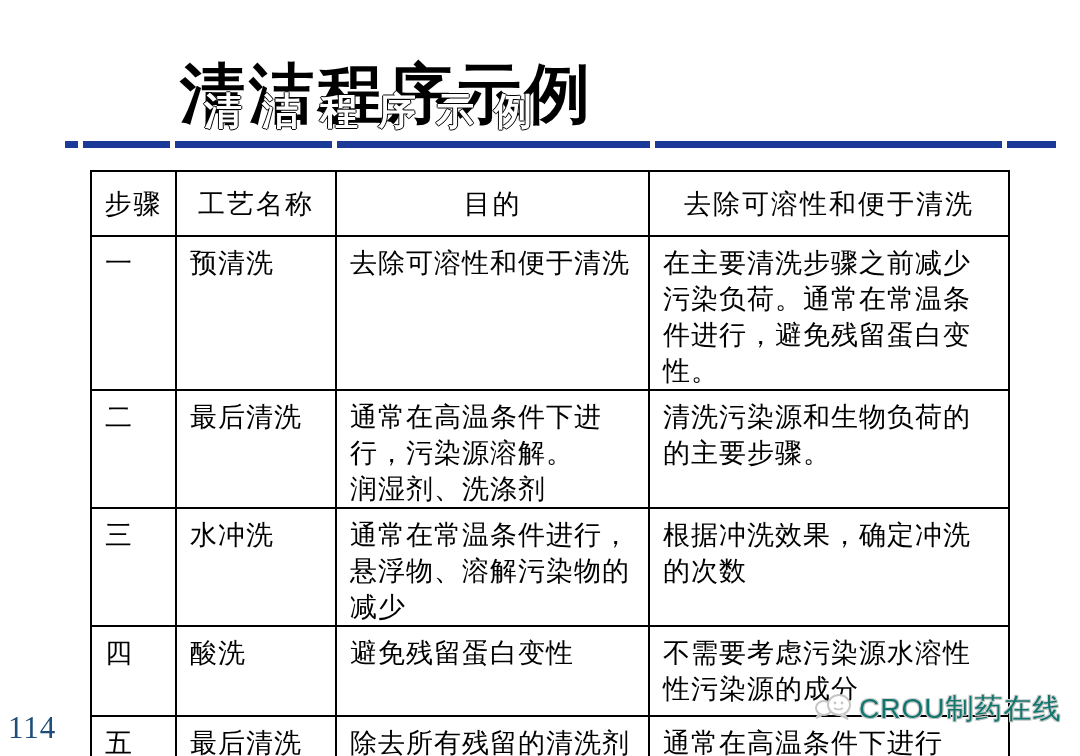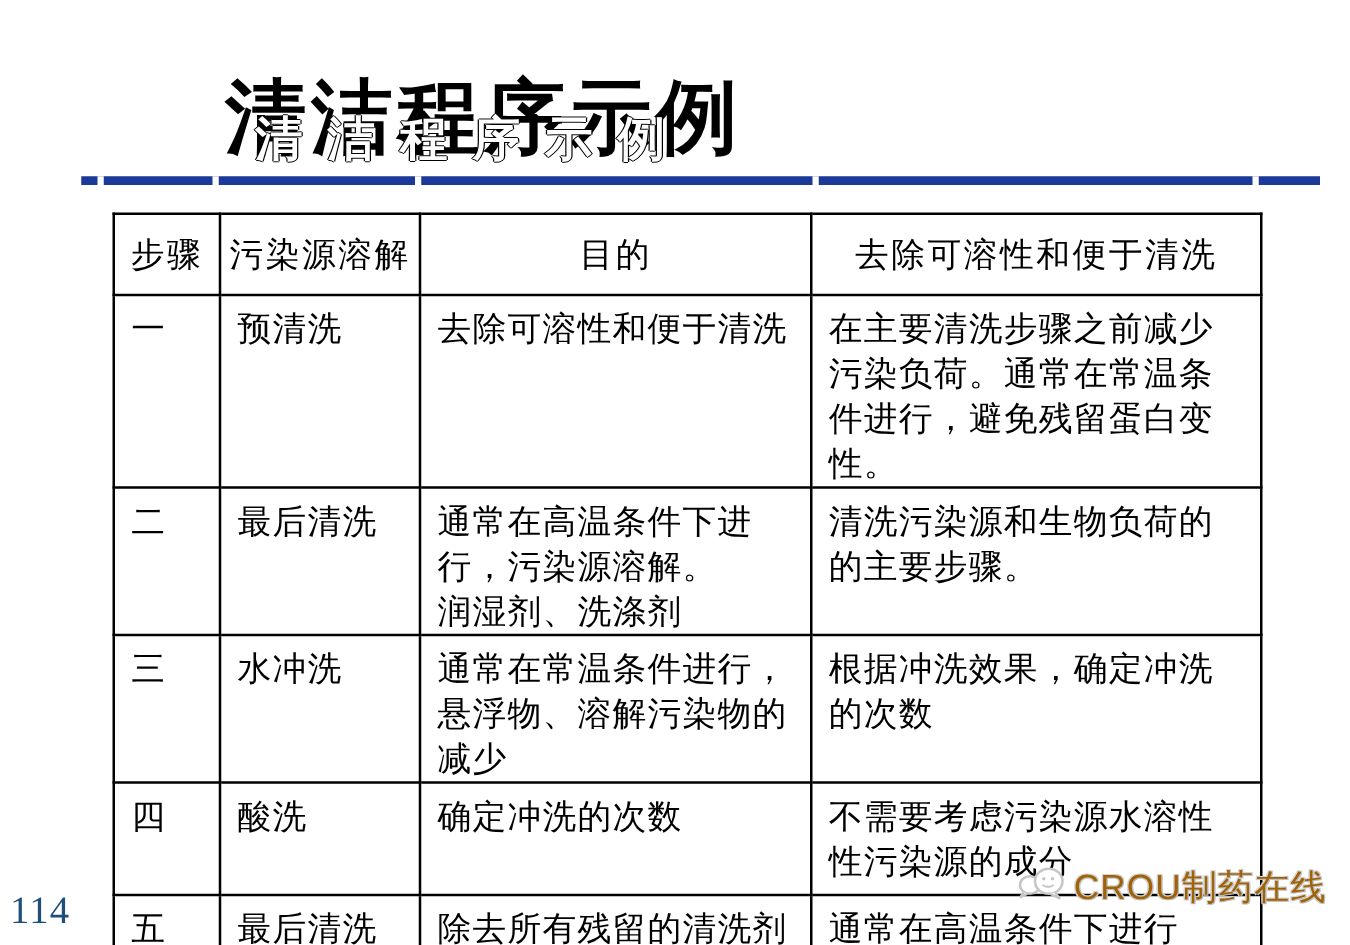--- a/index.html
+++ b/index.html
@@ -55,21 +55,21 @@
     font-family:Liberation Serif, serif;
     font-size:31px;color:#1f4e79;letter-spacing:1px;
   }
   
   .watermark{
     position:absolute;left:812px;top:690px;z-index:5;
     display:flex;align-items:center;gap:5px;pointer-events:none;
   }
   .wm-text{
     font-family:"Liberation Sans","DejaVu Sans",sans-serif;
-    font-size:28px;letter-spacing:1px;color:#a16207;white-space:nowrap;
+    font-size:28px;letter-spacing:1px;color:#0f766e;white-space:nowrap;
     text-shadow:1px 1px 0 #bdbdbd,-1px -1px 0 #d6d6d6,1px -1px 0 #cccccc,-1px 1px 0 #cccccc;
   }
 </style>
 </head>
 <body>
 
 <div class="title-wrap">
   <div class="title-main">清洁程序示例</div>
   <div class="title-ghost">清洁程序示例</div>
 </div>
@@ -85,21 +85,21 @@
 <table class="proc">
   <colgroup>
       <col class="c1">
       <col class="c2">
       <col class="c3">
       <col class="c4">
     </colgroup>
   <thead>
     <tr class="hr">
       <th>步骤</th>
-      <th>污染源溶解</th>
+      <th>工艺名称</th>
       <th>目的</th>
       <th>去除可溶性和便于清洗</th>
     </tr>
   </thead>
   <tbody>
     <tr class="r1">
       <td>一</td>
       <td>预清洗</td>
       <td class="pre">去除可溶性和便于清洗</td>
       <td>在主要清洗步骤之前减少污染负荷。通常在常温条件进行，避免残留蛋白变性。</td>
@@ -113,21 +113,21 @@
     </tr>
     <tr class="r3">
       <td>三</td>
       <td>水冲洗</td>
       <td class="pre">通常在常温条件进行，悬浮物、溶解污染物的减少</td>
       <td>根据冲洗效果，确定冲洗的次数</td>
     </tr>
     <tr class="r4">
       <td>四</td>
       <td>酸洗</td>
-      <td class="pre">确定冲洗的次数</td>
+      <td class="pre">避免残留蛋白变性</td>
       <td>不需要考虑污染源水溶性性污染源的成分</td>
     </tr>
     <tr class="r5">
       <td>五</td>
       <td>最后清洗</td>
       <td class="pre">除去所有残留的清洗剂和产品</td>
       <td>通常在高温条件下进行</td>
     </tr>
   </tbody>
 </table>

